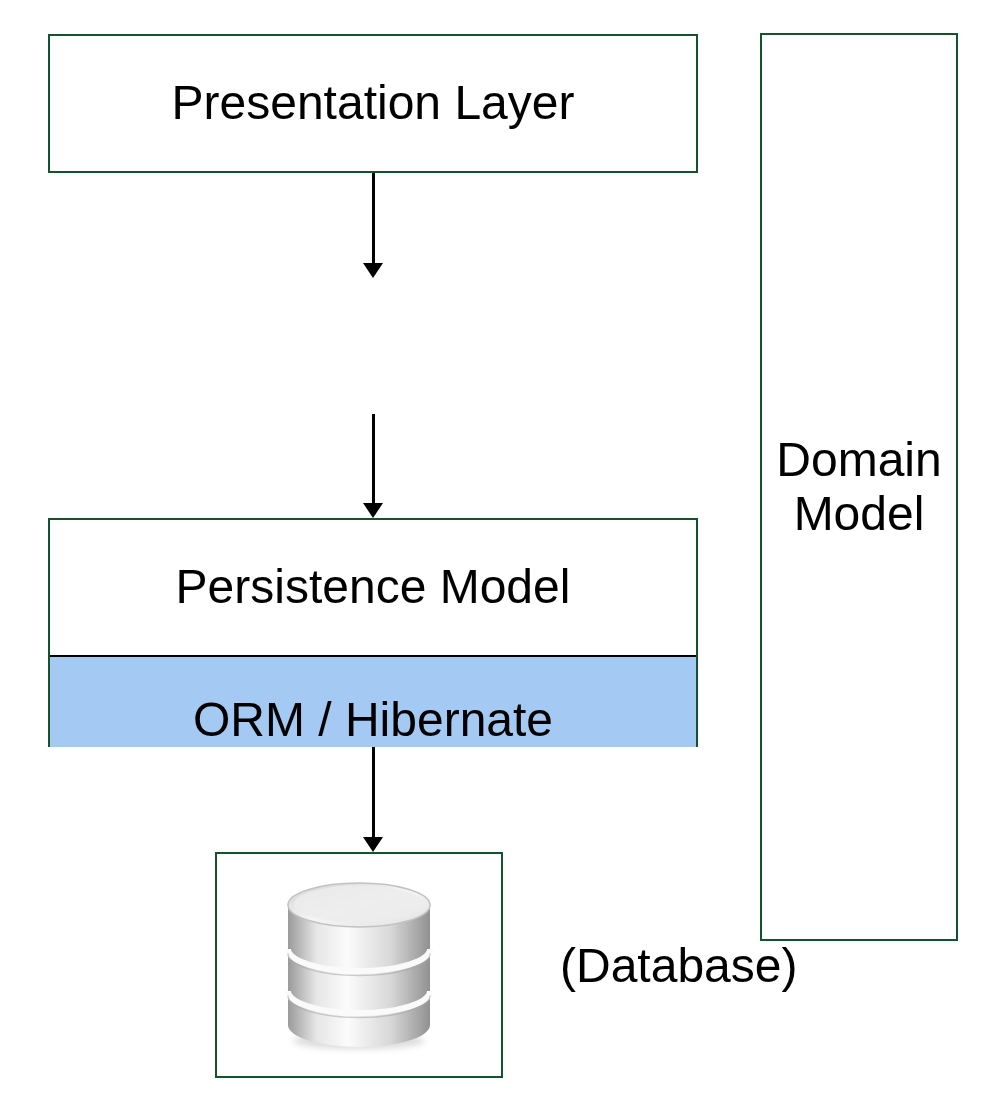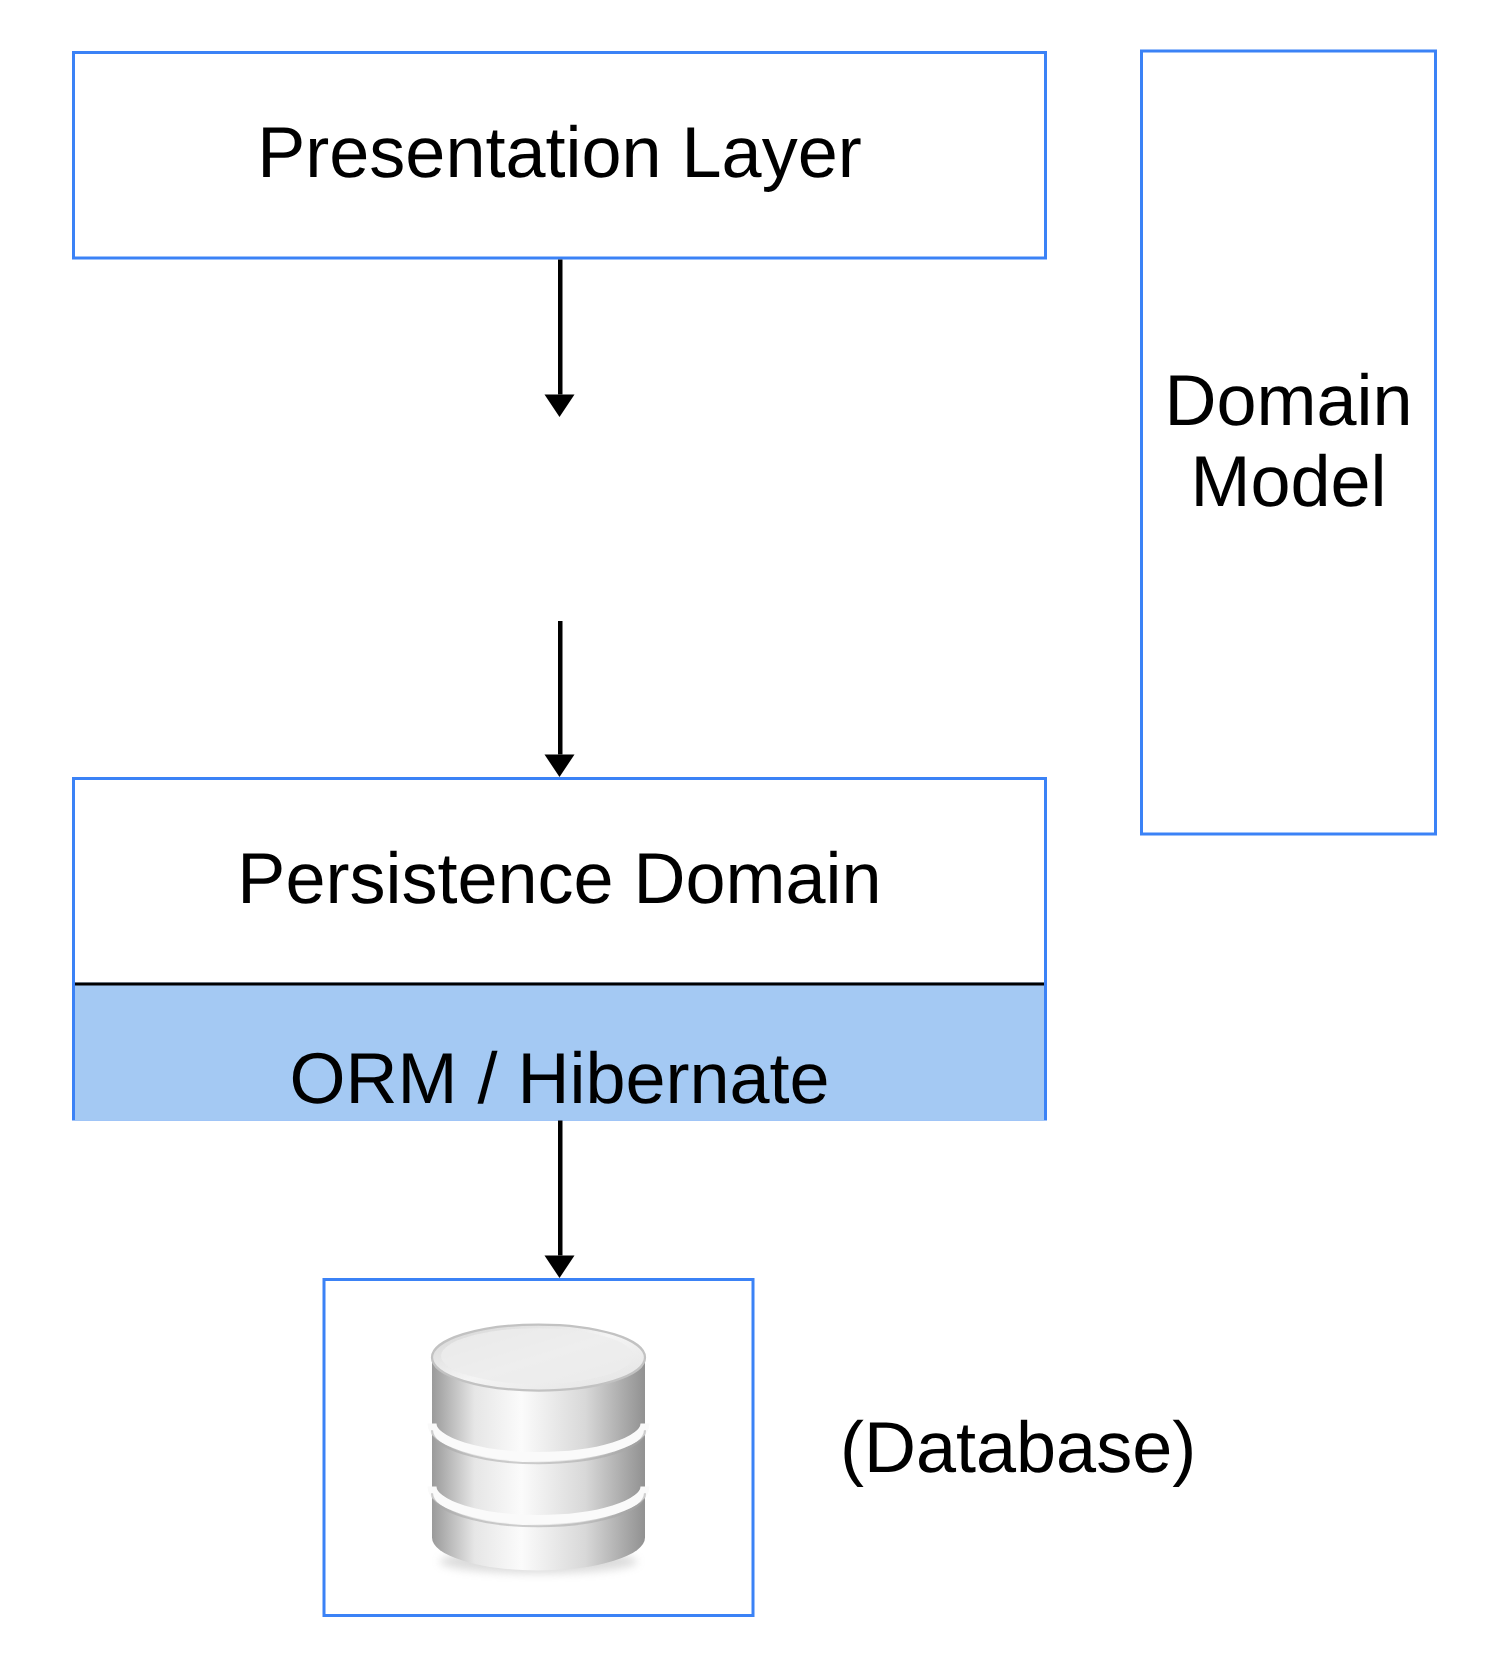--- a/index.html
+++ b/index.html
@@ -13,21 +13,21 @@
     height: 1108px;
     background: #ffffff;
     font-family: "Liberation Sans", sans-serif;
     color: #000000;
     overflow: hidden;
   }
   .box {
     position: absolute;
     box-sizing: border-box;
     background: #ffffff;
-    border: 2px solid #3b82f6;
+    border: 2px solid #14532d;
     display: flex;
     align-items: center;
     justify-content: center;
   }
   .label {
     font-size: 48px;
     line-height: 1.1;
     color: #000000;
     white-space: nowrap;
   }
@@ -69,21 +69,21 @@
   .box-database { left: 215px; top: 852px; width: 288px; height: 226px; }
 
   .db-caption {
     position: absolute;
     left: 560px; top: 852px; height: 226px;
     display: flex; align-items: center;
     font-size: 48px;
     white-space: nowrap;
   }
 
-  .box-domain { left: 760px; top: 33px; width: 198px; height: 524px; }
+  .box-domain { left: 760px; top: 33px; width: 198px; height: 908px; }
   .domain-label {
     font-size: 48px;
     line-height: 1.12;
     text-align: center;
     padding: 0 8px;
     white-space: normal;
   }
 </style>
 </head>
 <body>
@@ -100,21 +100,21 @@
   </div>
 
 
   <div class="arrow arrow-2">
     <div class="shaft"></div>
     <div class="head"></div>
   </div>
 
   <div class="box box-persistence">
     <div class="persistence-section">
-      <span class="label">Persistence Domain</span>
+      <span class="label">Persistence Model</span>
     </div>
     <div class="orm-band" style="background: rgb(164, 201, 243);">
       <span class="label">ORM / Hibernate</span>
     </div>
   </div>
 
   <div class="arrow arrow-3">
     <div class="shaft"></div>
     <div class="head"></div>
   </div>

